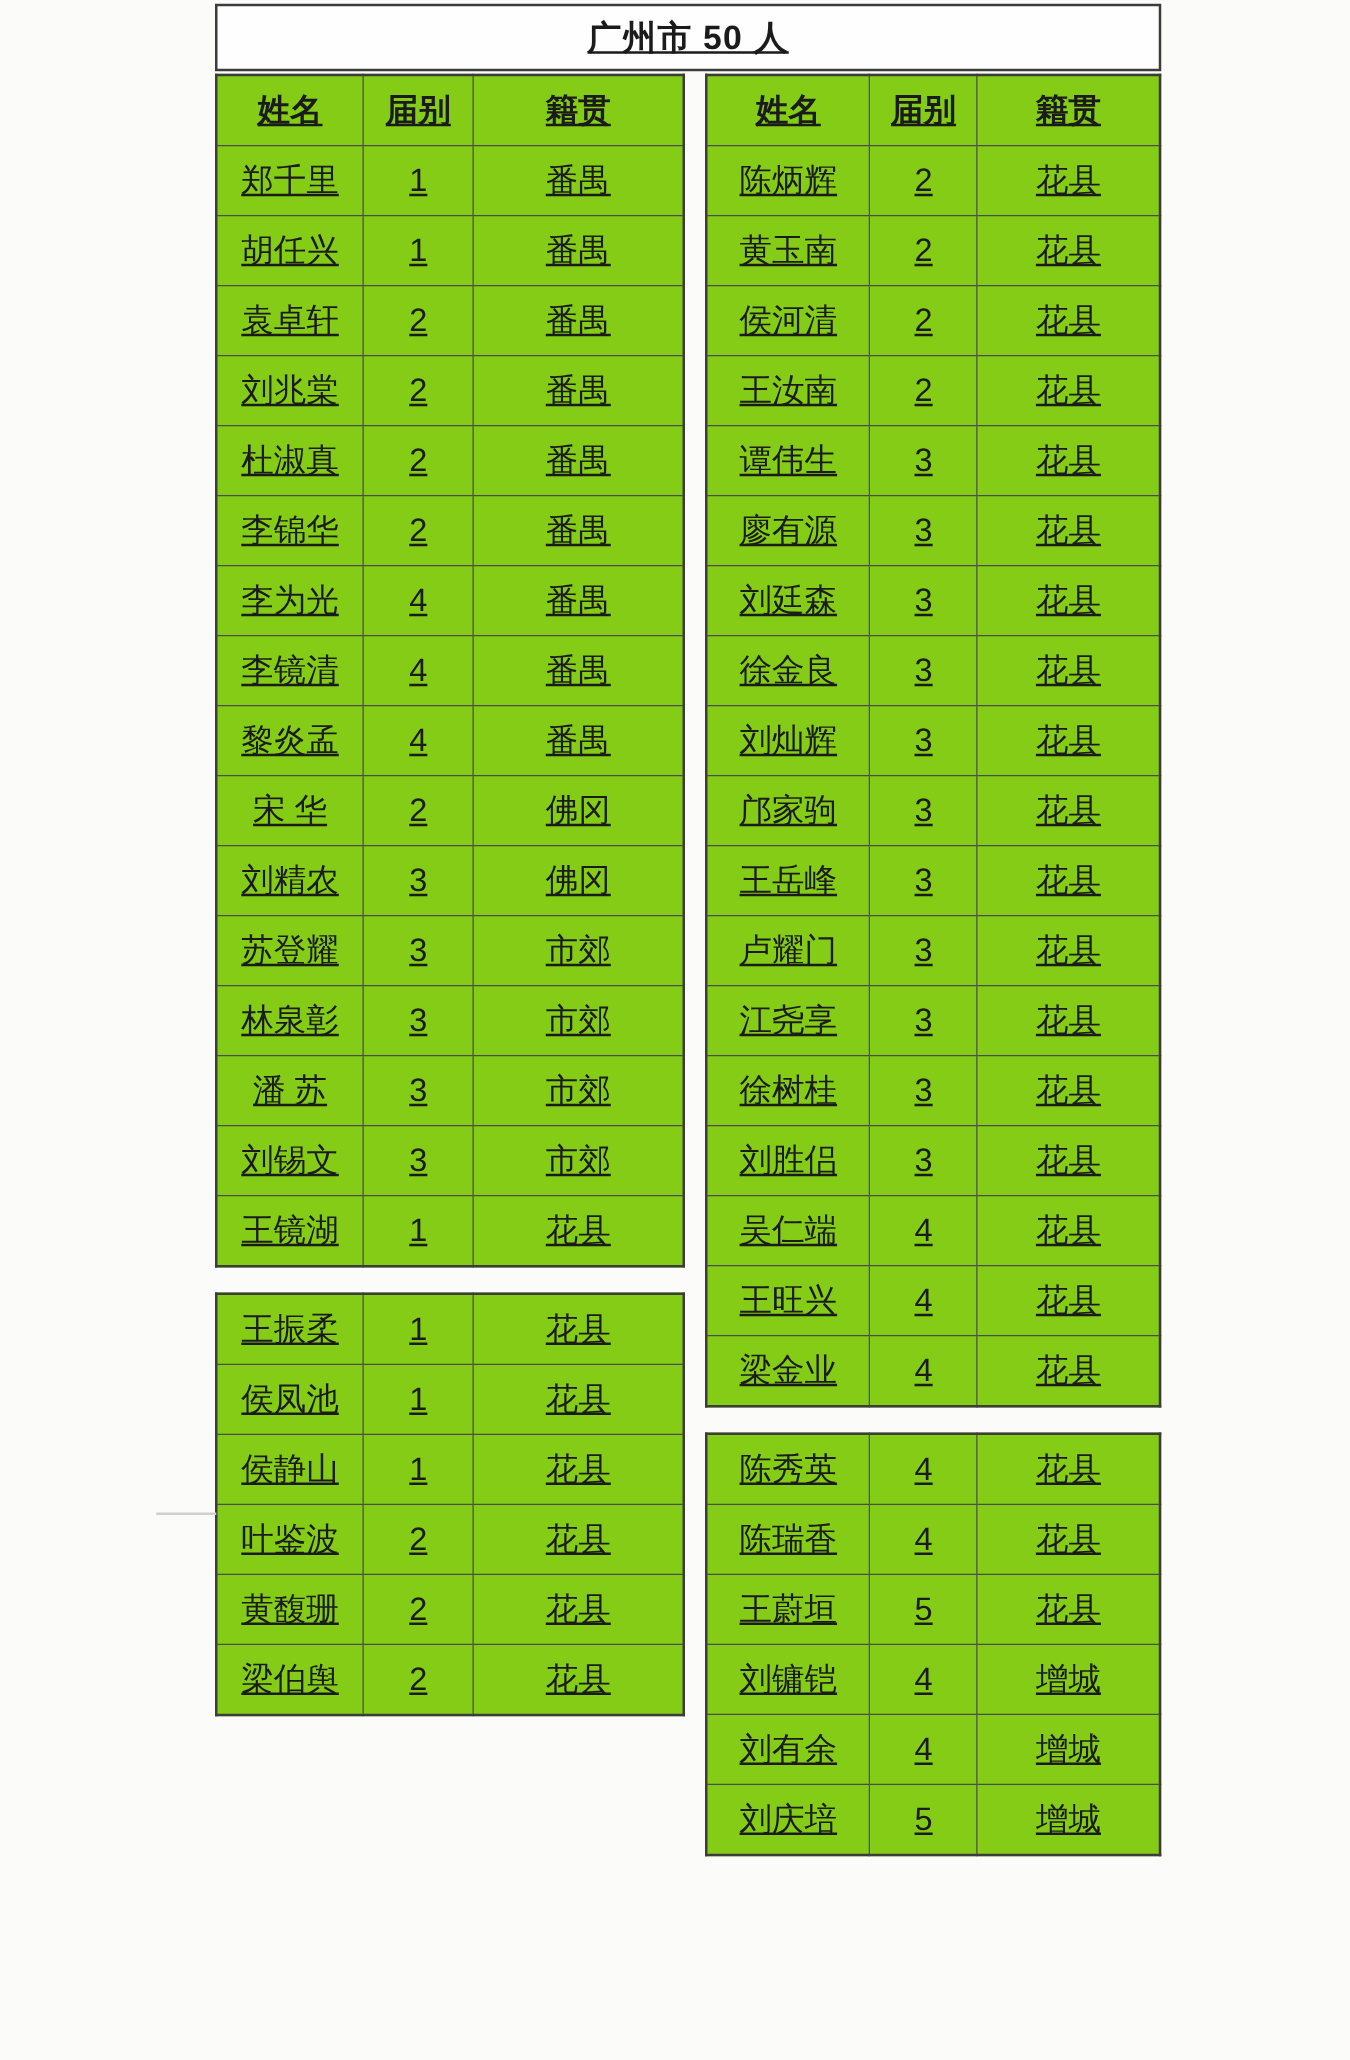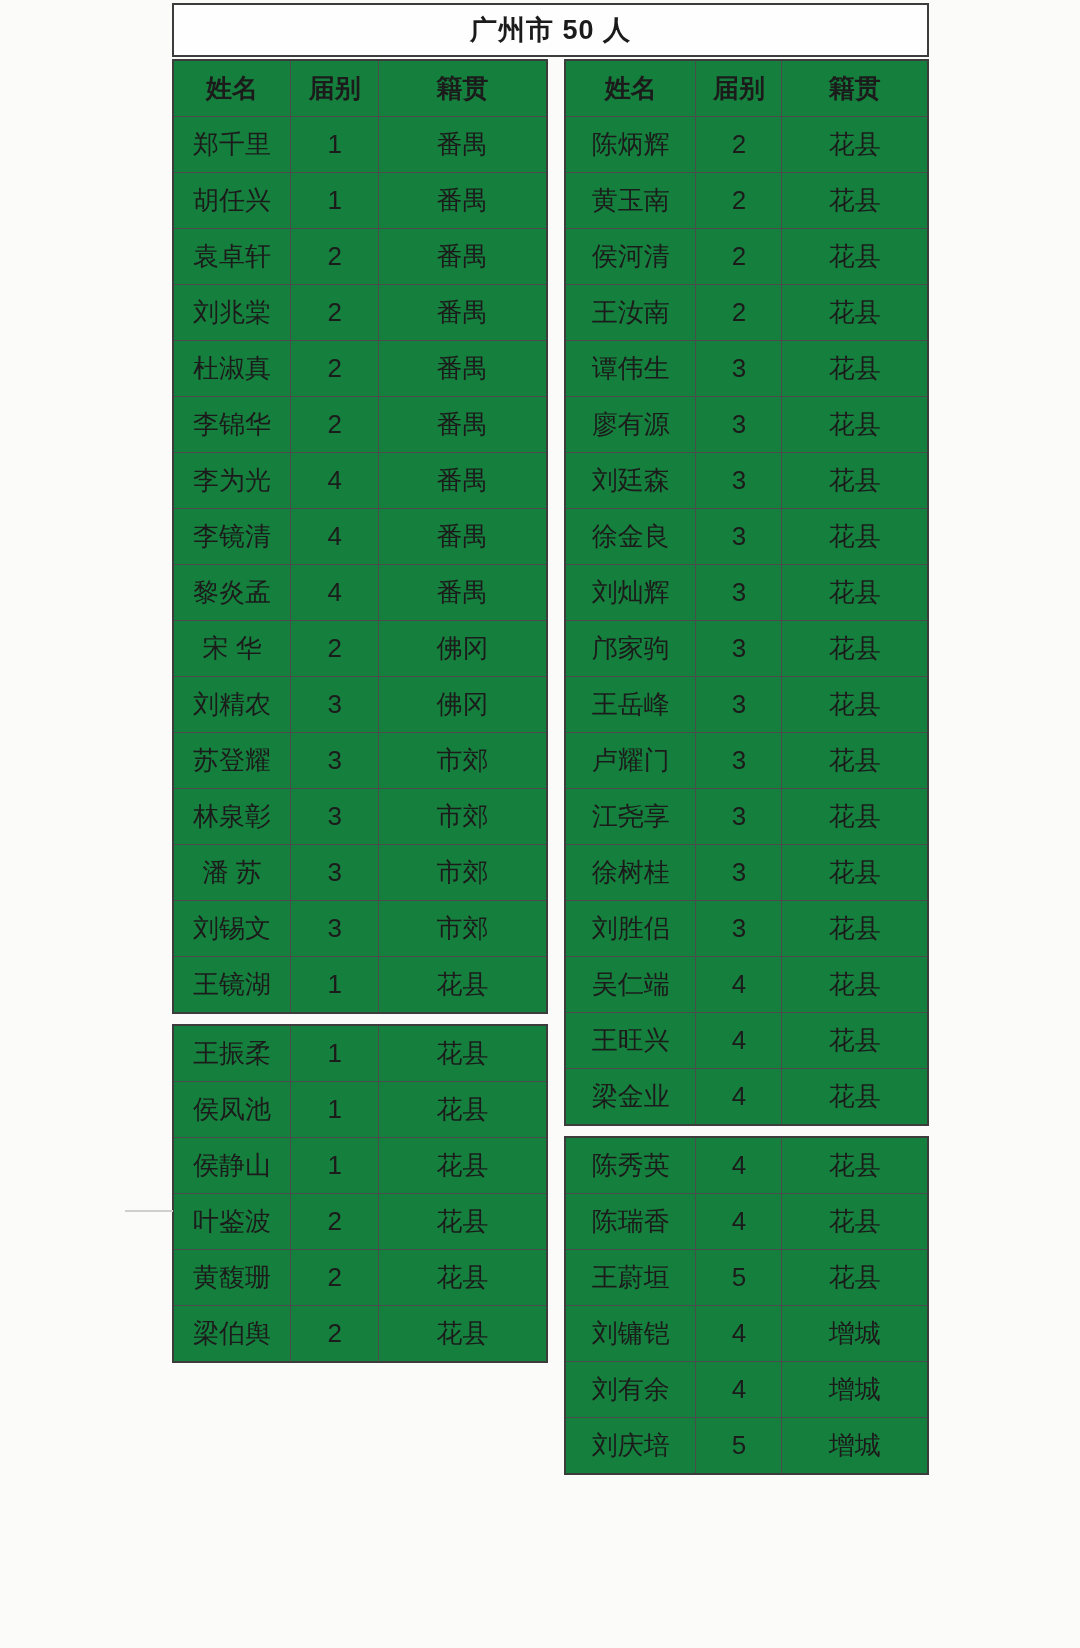--- a/index.html
+++ b/index.html
@@ -12,20 +12,21 @@
     position: relative;
     background: #fbfbfa;
     font-family: "Liberation Sans", "DejaVu Sans", sans-serif;
     color: #1b1b1b;
   }
   .table-wrap {
     position: absolute;
     left: 172px;
     top: 3px;
     width: 757px;
+    text-decoration: underline;
   }
   .title-bar {
     box-sizing: border-box;
     border: 2px solid #3c3c3c;
     background: #fefefe;
     height: 54px;
     line-height: 50px;
     text-align: center;
     font-size: 27px;
     font-weight: bold;
@@ -37,42 +38,42 @@
     align-items: flex-start;
   }
   .subcol-left  { width: 376px; }
   .mid-gap      { width: 16px; }
   .subcol-right { width: 365px; }
 
   table.sec {
     border-collapse: collapse;
     table-layout: fixed;
     width: 100%;
-    background: #15803d;
+    background: #84cc16;
     border: 2px solid #3c3c3c;
   }
   table.sec th, table.sec td {
     border: 1.5px solid #4c4c4c;
     text-align: center;
     vertical-align: middle;
     padding: 0;
     overflow: hidden;
     white-space: nowrap;
   }
   table.sec th {
     height: 55px;
     font-size: 26px;
     font-weight: bold;
   }
   table.sec td {
     height: 55px;
     font-size: 26px;
     font-weight: normal;
   }
-  .sec2 { margin-top: 10px; }
+  .sec2 { margin-top: 20px; }
 
   
   .break-dash {
     position: absolute;
     left: 125px;
     top: 1210px;
     width: 48px;
     height: 2px;
     background: #cfcfcf;
   }

